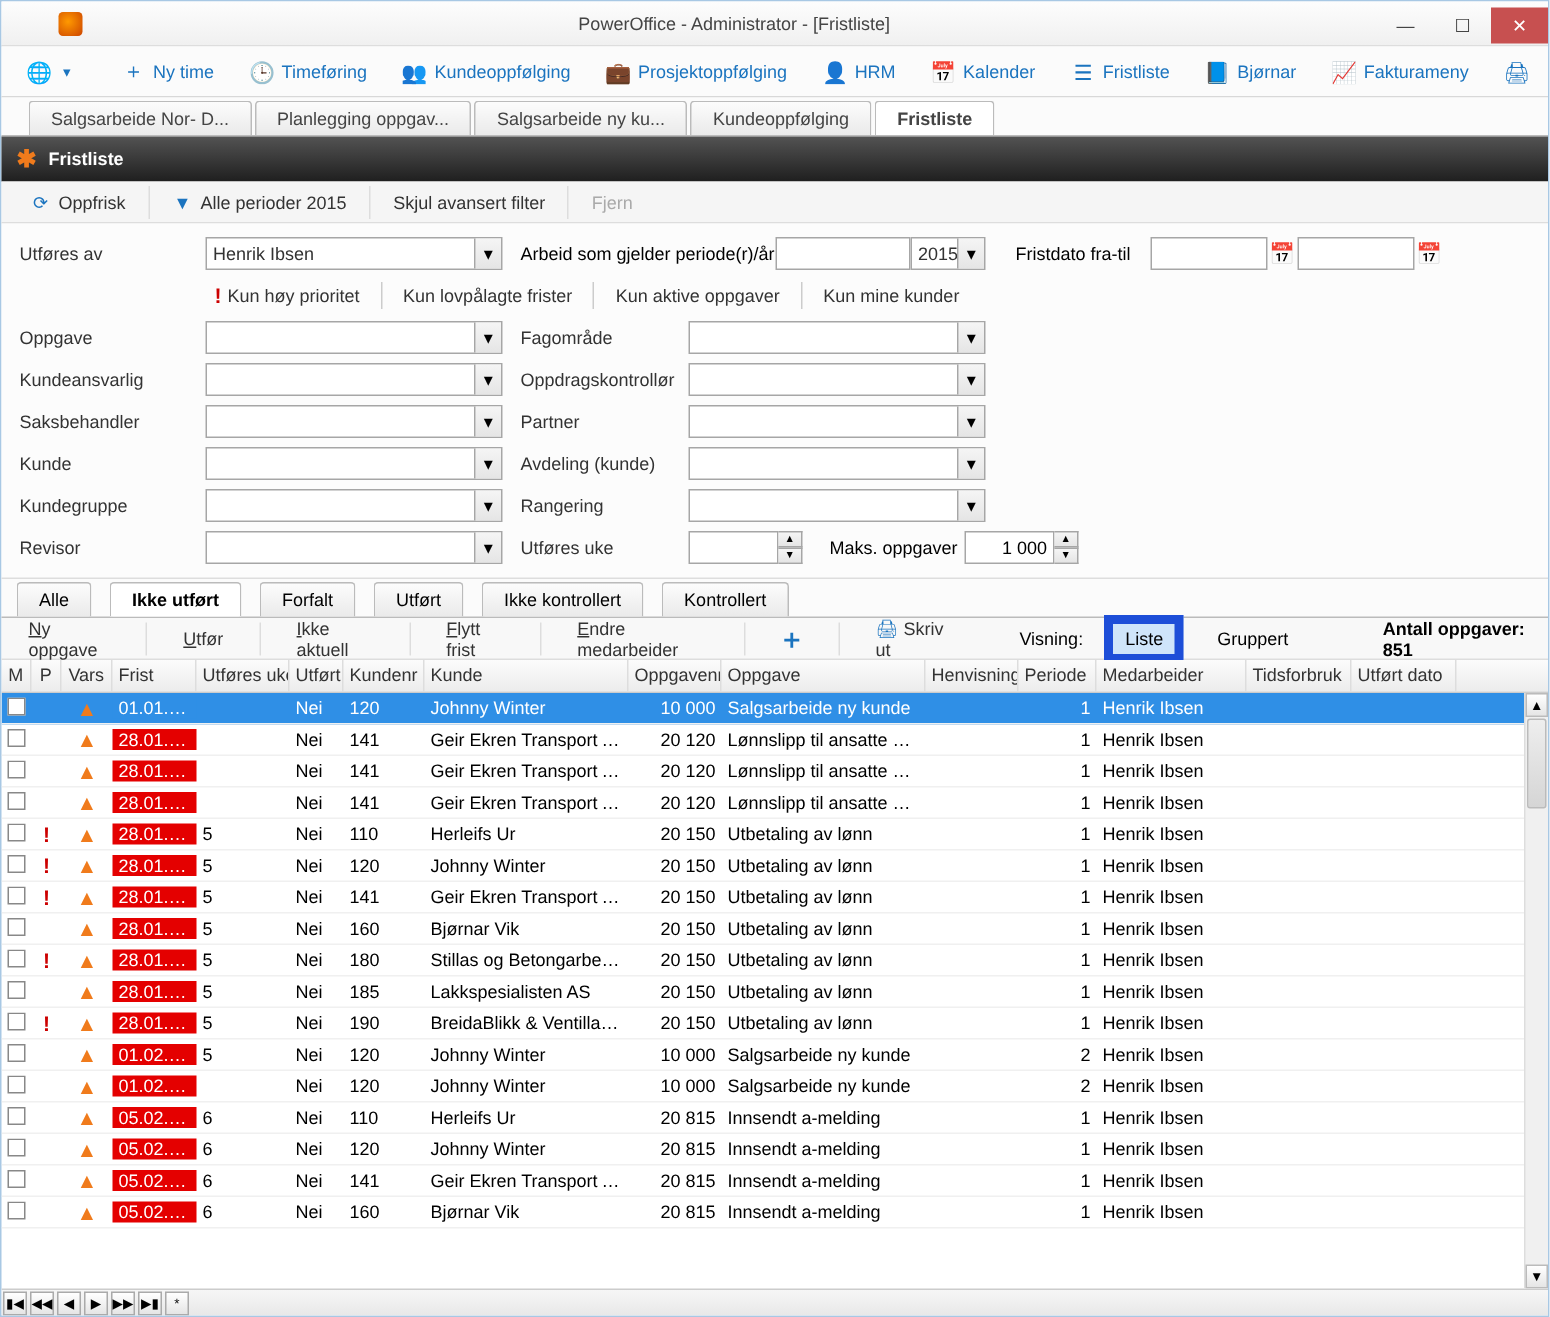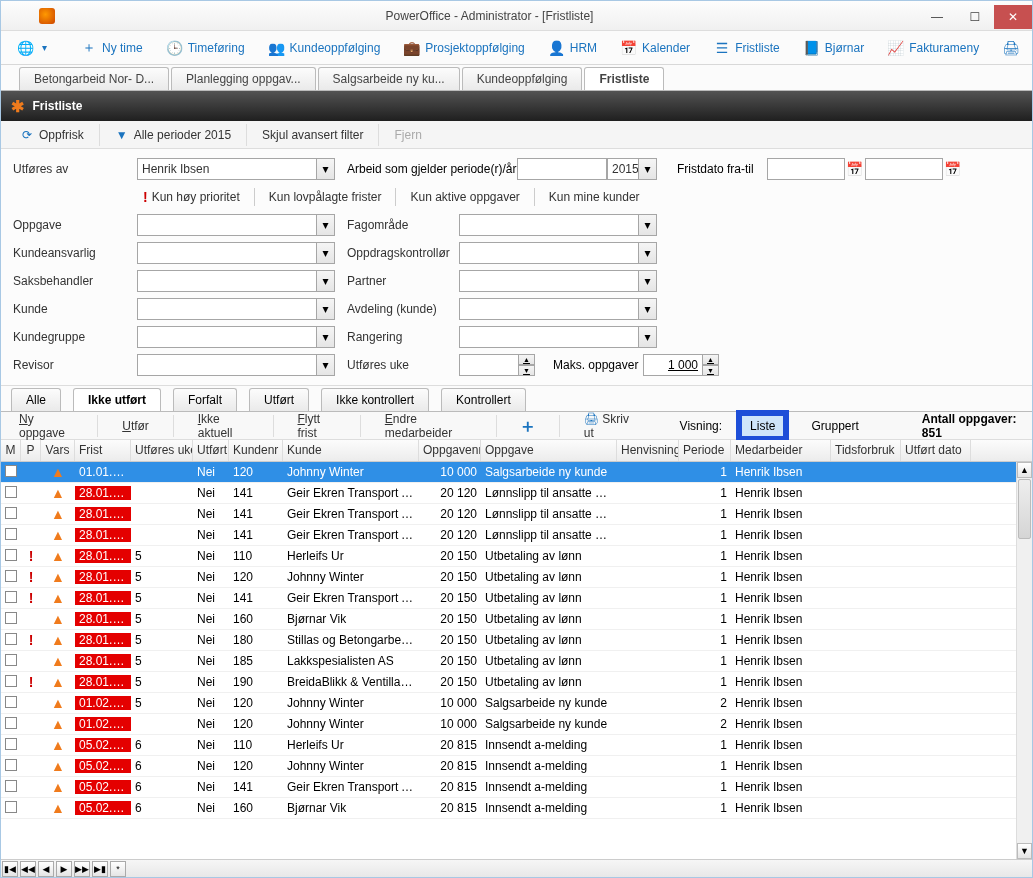--- a/index.html
+++ b/index.html
@@ -32,21 +32,21 @@
 .frow { display:flex; align-items:center; height:28px; }
 .flabel { width:130px; padding-left:6px; color:#333; }
 .fcombo { width:198px; height:22px; border:1px solid #a6a6a6; display:inline-flex; align-items:center; background:#fff;}
 .fcombo .val { flex:1; padding:0 4px; color:#333; overflow:hidden;}
 .fcombo .dd { width:18px; height:100%; border-left:1px solid #a6a6a6; display:flex; align-items:center; justify-content:center; background:linear-gradient(#f5f5f5,#e5e5e5);}
 .fgap{ width:12px;}
 .flabel2{ width:112px; color:#333;}
 .fcombo2{ width:198px;}
 .shortcombo { width:50px;}
 .finput { height:22px; border:1px solid #a6a6a6; padding:0 4px; background:#fff; }
-.spin { width:80px; display:inline-flex; align-items:flex-start;text-decoration:underline;}
+.spin { width:80px; display:inline-flex; align-items:flex-start;}
 .spin input{ width:60px; height:22px; border:1px solid #a6a6a6; text-align:right; padding:0 4px;}
 .spin .updn{ width:16px; height:22px; display:flex; flex-direction:column;}
 .spin .updn div{ flex:1; border:1px solid #a6a6a6; border-left:none; display:flex; align-items:center; justify-content:center; font-size:7px; background:linear-gradient(#f5f5f5,#e5e5e5);}
 .quickfilters{ display:flex; align-items:center; gap:8px; padding-left:0;}
 .quickfilters .qf{ display:flex; align-items:center; gap:4px; padding:3px 6px; color:#333;}
 .quickfilters .sep2{ width:1px; height:18px; background:#ccc;}
 .cal-icon{ width:20px; height:22px; display:inline-flex; align-items:center; justify-content:center; color:#1b74bf; font-size:14px; }
 .subtabs{ height:26px; display:flex; align-items:flex-end; padding-left:10px; border-bottom:1px solid #bbb; background:#fbfbfb;}
 .subtab{ padding:4px 14px; border:1px solid #bbb; border-bottom:none; background:linear-gradient(#fcfcfc,#eaeaea); border-radius:3px 3px 0 0; margin-right:12px;}
 .subtab.active{ background:#fff; font-weight:bold;}
@@ -148,21 +148,21 @@
         <span class="ico">📈</span>
         <span>Fakturameny</span>
       </div>
     <div class="tbtn">
         <span class="ico">🖨</span>
       </div>
 
   </div>
 
   <div class="doctabs">
-    <div class="doctab">Betongarbeid Nor- D...</div>
+    <div class="doctab">Salgsarbeide Nor- D...</div>
     <div class="doctab">Planlegging oppgav...</div>
     <div class="doctab">Salgsarbeide ny ku...</div>
     <div class="doctab">Kundeoppfølging</div>
     <div class="doctab active">Fristliste</div>
   </div>
 
   <div class="pagehead">
     <span class="ico">✱</span>
     <span>Fristliste</span>
   </div>

